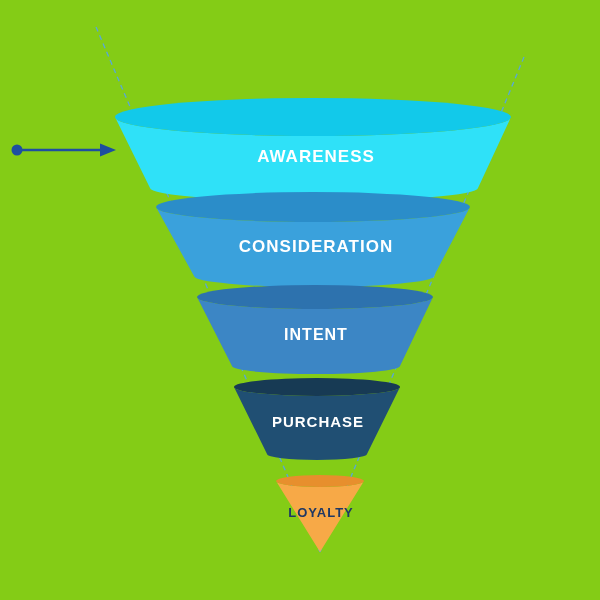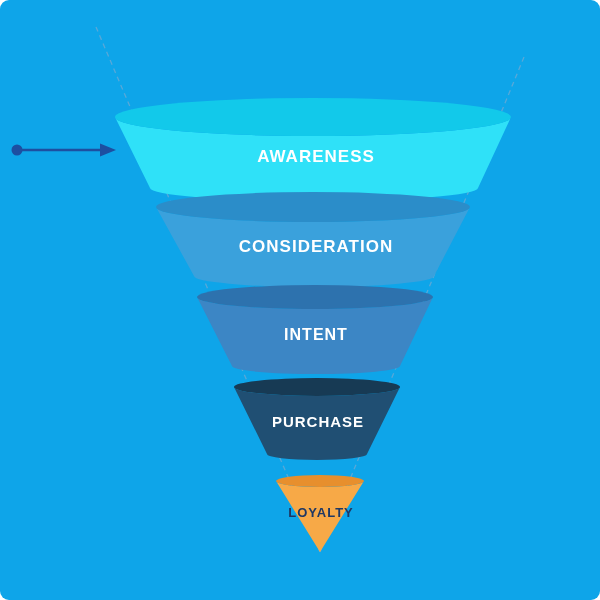--- a/index.html
+++ b/index.html
@@ -4,24 +4,23 @@
 <style>
   html, body {
     margin: 0;
     padding: 0;
     background: #ffffff;
   }
   .canvas {
     position: relative;
     width: 600px;
     height: 600px;
-    background: #0ea5e9;
+    background: #84cc16;
     overflow: hidden;
     font-family: "Liberation Sans", sans-serif;
-    border-radius: 9px;
   }
   svg { display: block; }
   .stage-label {
     font-family: "Liberation Sans", sans-serif;
     font-weight: bold;
     text-anchor: middle;
     letter-spacing: 1px;
   }
   .sz-xl { font-size: 17px; }
   .sz-lg { font-size: 17px; }

